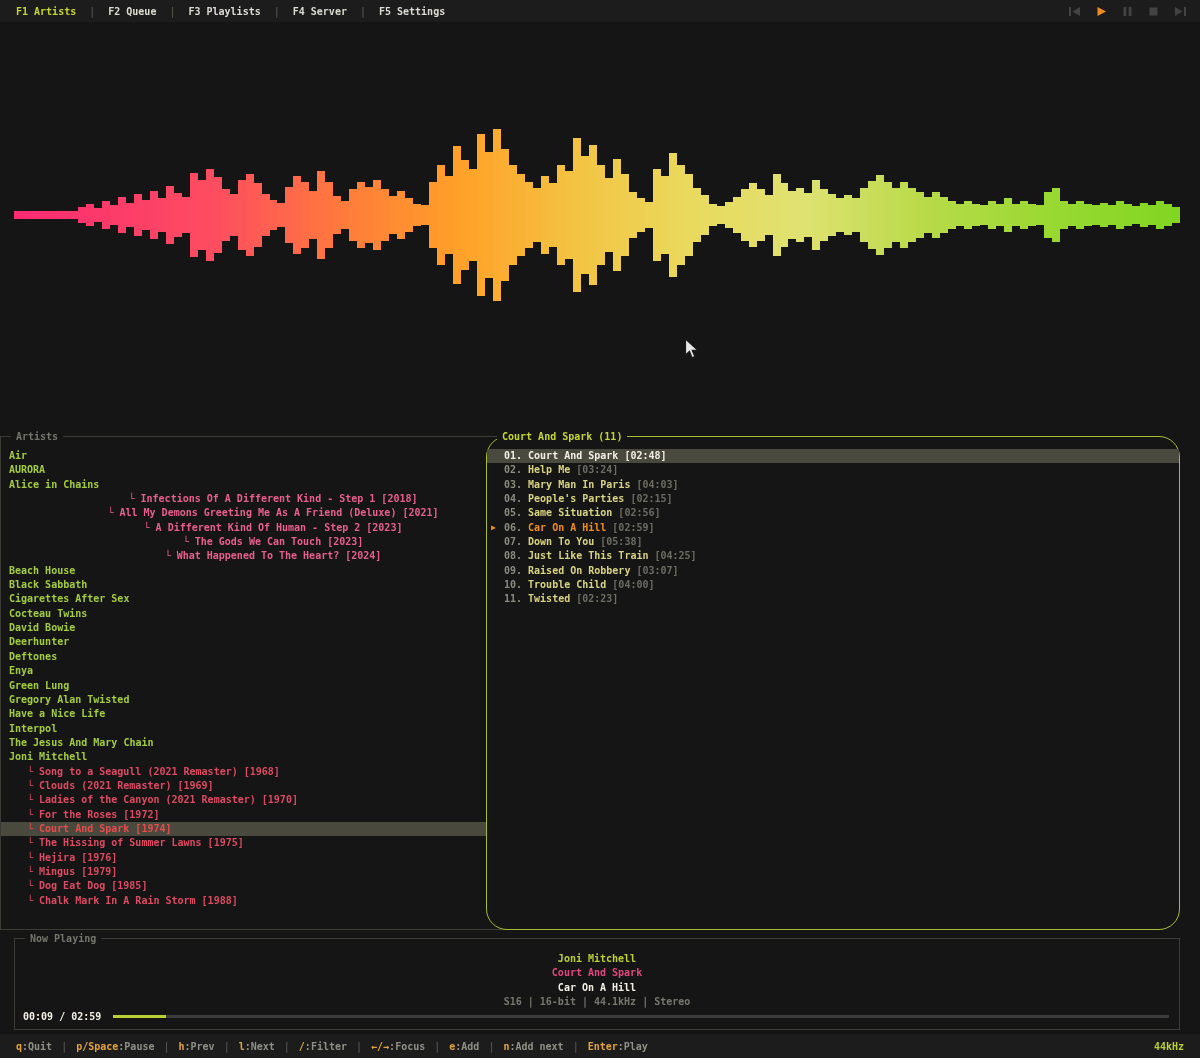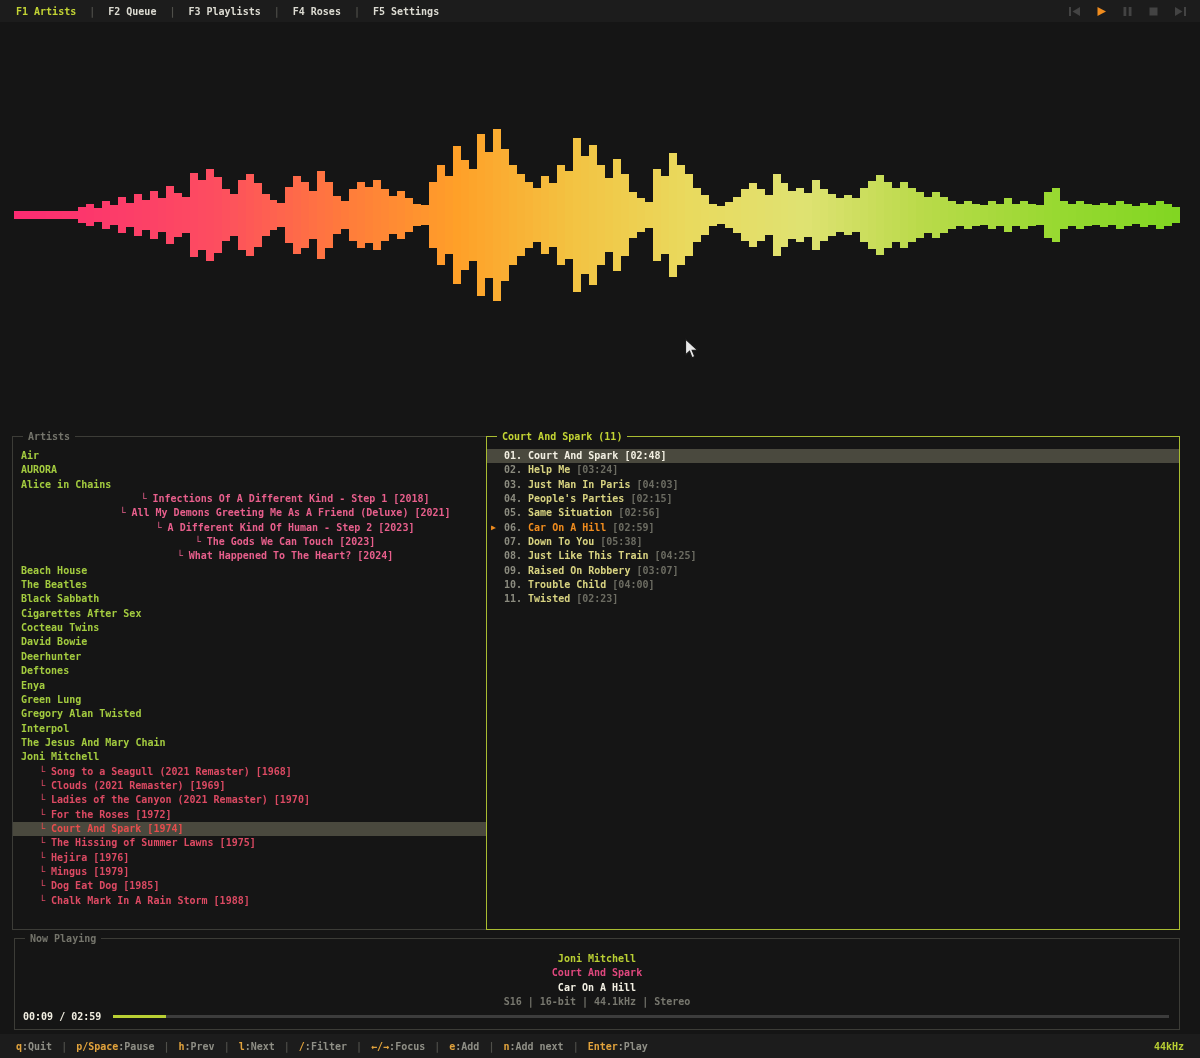--- a/index.html
+++ b/index.html
@@ -19,25 +19,25 @@
   .tabsep{color:var(--sep,#4f4f4a);margin:0 13px;}
   .controls{display:flex;align-items:center;gap:17px;}
   .ctrl{color:var(--control_gray,#434343);display:inline-flex;align-items:center;}
   .ctrl.active{color:var(--orange,#f08c1e);}
   .ctrl svg{display:block;}
   
   .wave{position:absolute;left:14px;top:126px;width:1166px;height:178px;display:flex;align-items:center;}
   .wbar{flex:0 0 auto;}
   
   .panel{position:absolute;border:1px solid var(--border_dim,#3c3c37);box-sizing:border-box;background:var(--bg,#151515);}
-  .panel.tracks{border-color:var(--border_active,#a9bc31);}
+  .panel.tracks{border-color:var(--border_active,#a9bc31);border-radius:21px;}
   .ptitle{position:absolute;top:-7px;left:10px;background:var(--bg,#151515);padding:0 5px;
     color:var(--title_dim,#74746b);line-height:13px;white-space:pre;}
   .panel.tracks .ptitle{color:var(--tab_active,#c3d434);}
-  .artists{left:12px;top:436px;width:520px;height:494px;}
+  .artists{left:0;top:436px;width:520px;height:494px;}
   .tracks{left:486px;top:436px;width:694px;height:494px;}
   .nowplaying{left:14px;top:938px;width:1166px;height:92px;}
   .plist{padding-top:12px;}
   
   .row{height:14.35px;line-height:14.35px;padding-left:8px;white-space:pre;overflow:hidden;}
   .row.artist{color:var(--green,#a3cb3f);}
   .row.album{padding-left:26px;}
   .row.album.pink{color:var(--pink,#e85f8c);text-align:center;}
   .row.album.rose{color:var(--rose,#dc4a63);}
   .row.selected{background:var(--sel_bg,#4a493e);color:var(--red_sel,#e74c4c) !important;}
@@ -75,21 +75,21 @@
 <body>
 
 <div class="topbar">
   <div class="tabs" id="tabs">
       <span class="tab active">F1 Artists</span>
       <span class="tabsep">|</span>
       <span class="tab">F2 Queue</span>
       <span class="tabsep">|</span>
       <span class="tab">F3 Playlists</span>
       <span class="tabsep">|</span>
-      <span class="tab">F4 Roses</span>
+      <span class="tab">F4 Server</span>
       <span class="tabsep">|</span>
       <span class="tab">F5 Settings</span>
     </div>
   <div class="controls" id="controls">
       <span class="ctrl">
         <svg width="11" height="9" viewBox="0 0 11 9">
           <rect x="0" y="0" width="2" height="9" fill="currentColor"></rect>
           <path d="M11 0 L3.5 4.5 L11 9 Z" fill="currentColor"></path>
         </svg>
       </span>
@@ -276,30 +276,30 @@
   <div class="plist" id="artist-list">
       <div class="row artist">Air</div>
       <div class="row artist">AURORA</div>
       <div class="row artist">Alice in Chains</div>
       <div class="row album pink">└ Infections Of A Different Kind - Step 1 [2018]</div>
       <div class="row album pink">└ All My Demons Greeting Me As A Friend (Deluxe) [2021]</div>
       <div class="row album pink">└ A Different Kind Of Human - Step 2 [2023]</div>
       <div class="row album pink">└ The Gods We Can Touch [2023]</div>
       <div class="row album pink">└ What Happened To The Heart? [2024]</div>
       <div class="row artist">Beach House</div>
-      <div class="row artist">The Beatles</div>
       <div class="row artist">Black Sabbath</div>
       <div class="row artist">Cigarettes After Sex</div>
       <div class="row artist">Cocteau Twins</div>
       <div class="row artist">David Bowie</div>
       <div class="row artist">Deerhunter</div>
       <div class="row artist">Deftones</div>
       <div class="row artist">Enya</div>
       <div class="row artist">Green Lung</div>
       <div class="row artist">Gregory Alan Twisted</div>
+      <div class="row artist">Have a Nice Life</div>
       <div class="row artist">Interpol</div>
       <div class="row artist">The Jesus And Mary Chain</div>
       <div class="row artist">Joni Mitchell</div>
       <div class="row album rose">└ Song to a Seagull (2021 Remaster) [1968]</div>
       <div class="row album rose">└ Clouds (2021 Remaster) [1969]</div>
       <div class="row album rose">└ Ladies of the Canyon (2021 Remaster) [1970]</div>
       <div class="row album rose">└ For the Roses [1972]</div>
       <div class="row album rose selected">└ Court And Spark [1974]</div>
       <div class="row album rose">└ The Hissing of Summer Lawns [1975]</div>
       <div class="row album rose">└ Hejira [1976]</div>
@@ -307,21 +307,21 @@
       <div class="row album rose">└ Dog Eat Dog [1985]</div>
       <div class="row album rose">└ Chalk Mark In A Rain Storm [1988]</div>
     </div>
 </div>
 
 <div class="panel tracks">
   <span class="ptitle">Court And Spark (11)</span>
   <div class="plist" id="track-list">
       <div class="trow selected"><span class="tmark"></span><span class="tnum">01.</span><span class="ttitle">Court And Spark</span><span class="tdur">[02:48]</span></div>
       <div class="trow"><span class="tmark"></span><span class="tnum">02.</span><span class="ttitle">Help Me</span><span class="tdur">[03:24]</span></div>
-      <div class="trow"><span class="tmark"></span><span class="tnum">03.</span><span class="ttitle">Just Man In Paris</span><span class="tdur">[04:03]</span></div>
+      <div class="trow"><span class="tmark"></span><span class="tnum">03.</span><span class="ttitle">Mary Man In Paris</span><span class="tdur">[04:03]</span></div>
       <div class="trow"><span class="tmark"></span><span class="tnum">04.</span><span class="ttitle">People's Parties</span><span class="tdur">[02:15]</span></div>
       <div class="trow"><span class="tmark"></span><span class="tnum">05.</span><span class="ttitle">Same Situation</span><span class="tdur">[02:56]</span></div>
       <div class="trow playing"><span class="tmark">▶</span><span class="tnum">06.</span><span class="ttitle">Car On A Hill</span><span class="tdur">[02:59]</span></div>
       <div class="trow"><span class="tmark"></span><span class="tnum">07.</span><span class="ttitle">Down To You</span><span class="tdur">[05:38]</span></div>
       <div class="trow"><span class="tmark"></span><span class="tnum">08.</span><span class="ttitle">Just Like This Train</span><span class="tdur">[04:25]</span></div>
       <div class="trow"><span class="tmark"></span><span class="tnum">09.</span><span class="ttitle">Raised On Robbery</span><span class="tdur">[03:07]</span></div>
       <div class="trow"><span class="tmark"></span><span class="tnum">10.</span><span class="ttitle">Trouble Child</span><span class="tdur">[04:00]</span></div>
       <div class="trow"><span class="tmark"></span><span class="tnum">11.</span><span class="ttitle">Twisted</span><span class="tdur">[02:23]</span></div>
     </div>
 </div>

